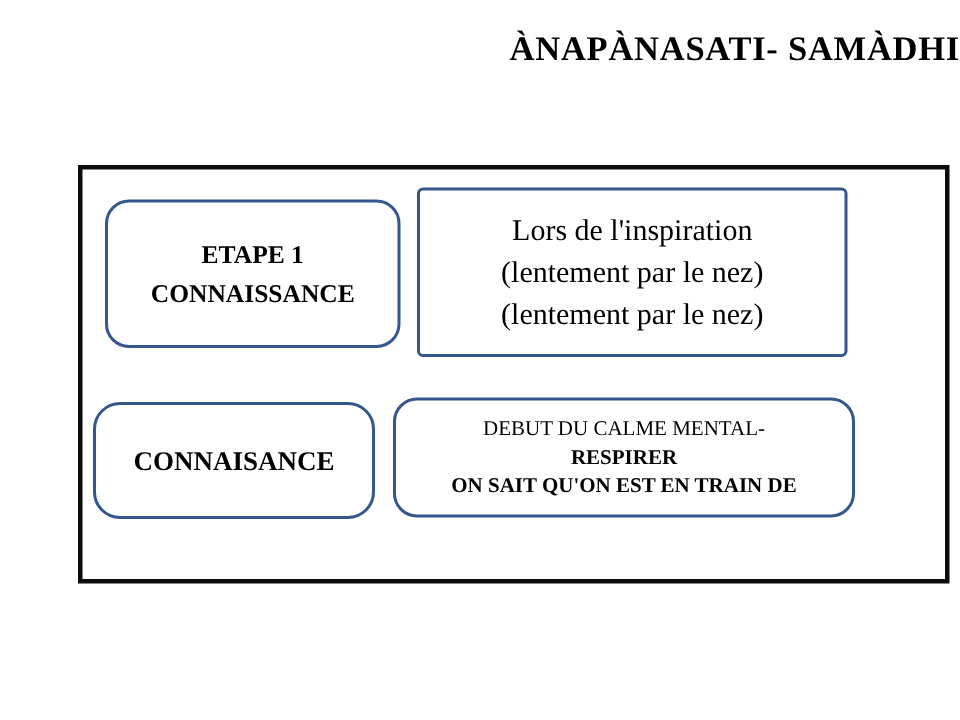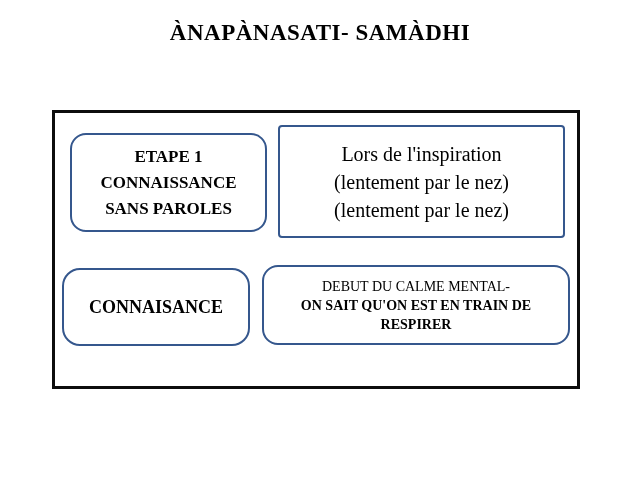--- a/index.html
+++ b/index.html
@@ -14,31 +14,31 @@
     color: var(--text, #000000);
     position: relative;
     overflow: hidden;
   }
   .title {
     position: absolute;
     top: 20px;
     left: 0;
     width: 640px;
     margin: 0;
-    text-align: center;
+    text-align: right;
     font-size: 23px;
     font-weight: bold;
     letter-spacing: 0.5px;
     color: var(--text, #000000);
   }
   .frame {
     position: absolute;
     left: 52px;
     top: 110px;
-    width: 528px;
+    width: 581px;
     height: 279px;
     box-sizing: border-box;
     border: 3px solid var(--frame-border, #000000);
     background: var(--background, #ffffff);
   }
   .bbox {
     position: absolute;
     box-sizing: border-box;
     border: 2.5px solid var(--box-border, #35578D);
     background: #ffffff;
@@ -98,33 +98,32 @@
 
 <div class="slide">
 
   <h1 class="title">ÀNAPÀNASATI- SAMÀDHI</h1>
 
   <div class="frame">
 
     <div class="bbox box-etape">
       <span class="line">ETAPE 1</span>
       <span class="line">CONNAISSANCE</span>
-      <span class="line">SANS PAROLES</span>
     </div>
 
     <div class="bbox box-inspiration">
       <span class="line">Lors de l'inspiration</span>
       <span class="line">(lentement par le nez)</span>
       <span class="line">(lentement par le nez)</span>
     </div>
 
     <div class="bbox box-connaisance">
       <span class="line">CONNAISANCE</span>
     </div>
 
     <div class="bbox box-calme">
       <span class="line">DEBUT DU CALME MENTAL-</span>
+      <span class="line bold-line">RESPIRER</span>
       <span class="line bold-line">ON SAIT QU'ON EST EN TRAIN DE</span>
-      <span class="line bold-line">RESPIRER</span>
     </div>
 
   </div>
 </div>
 
 </body></html>

